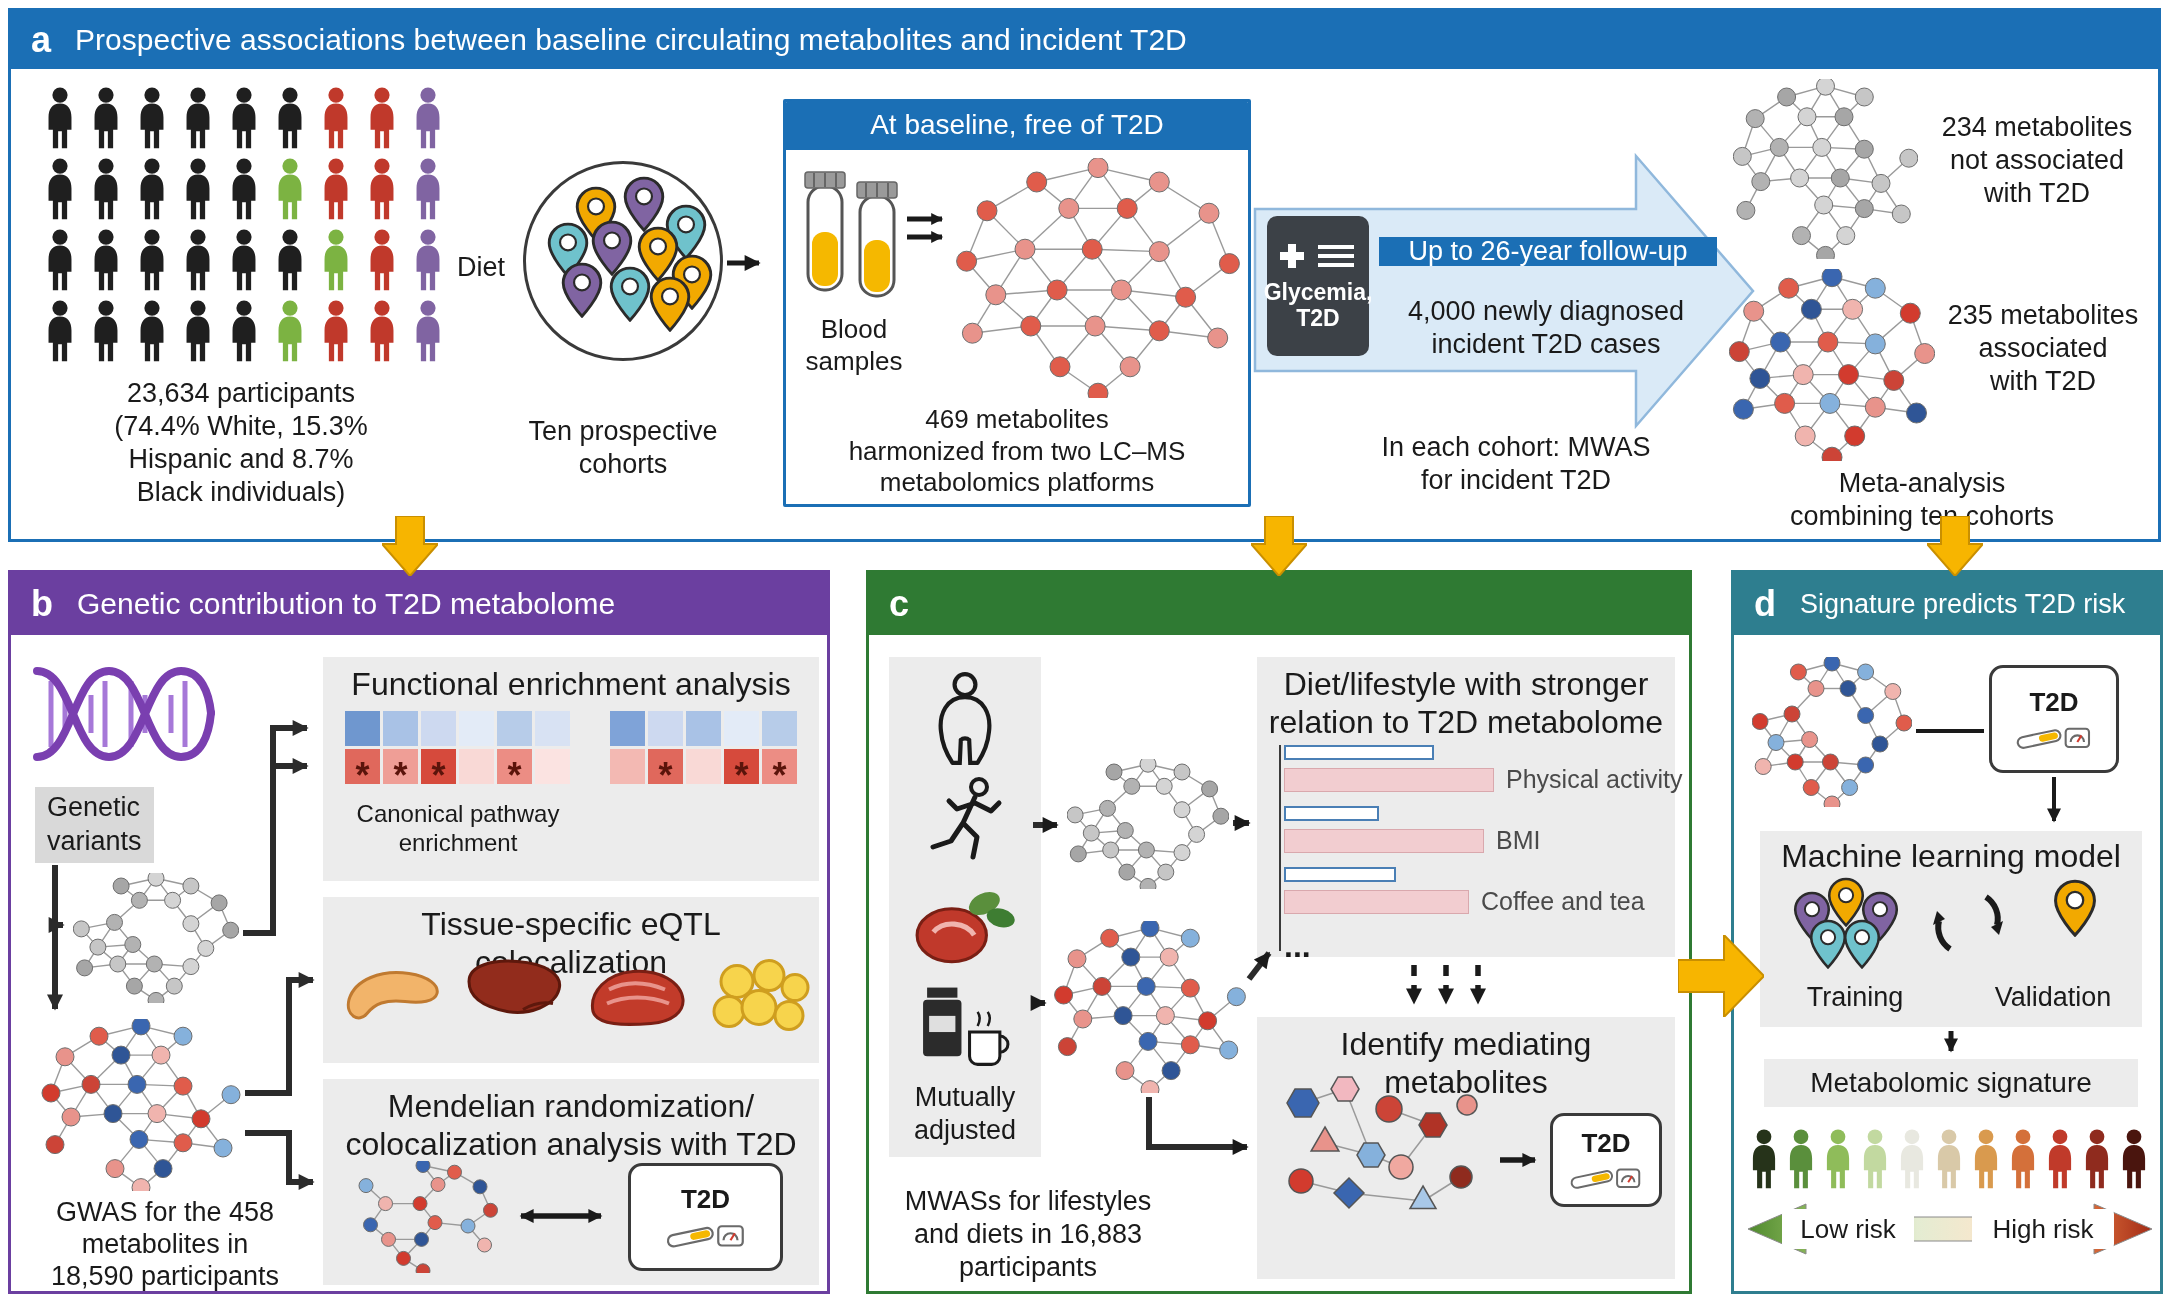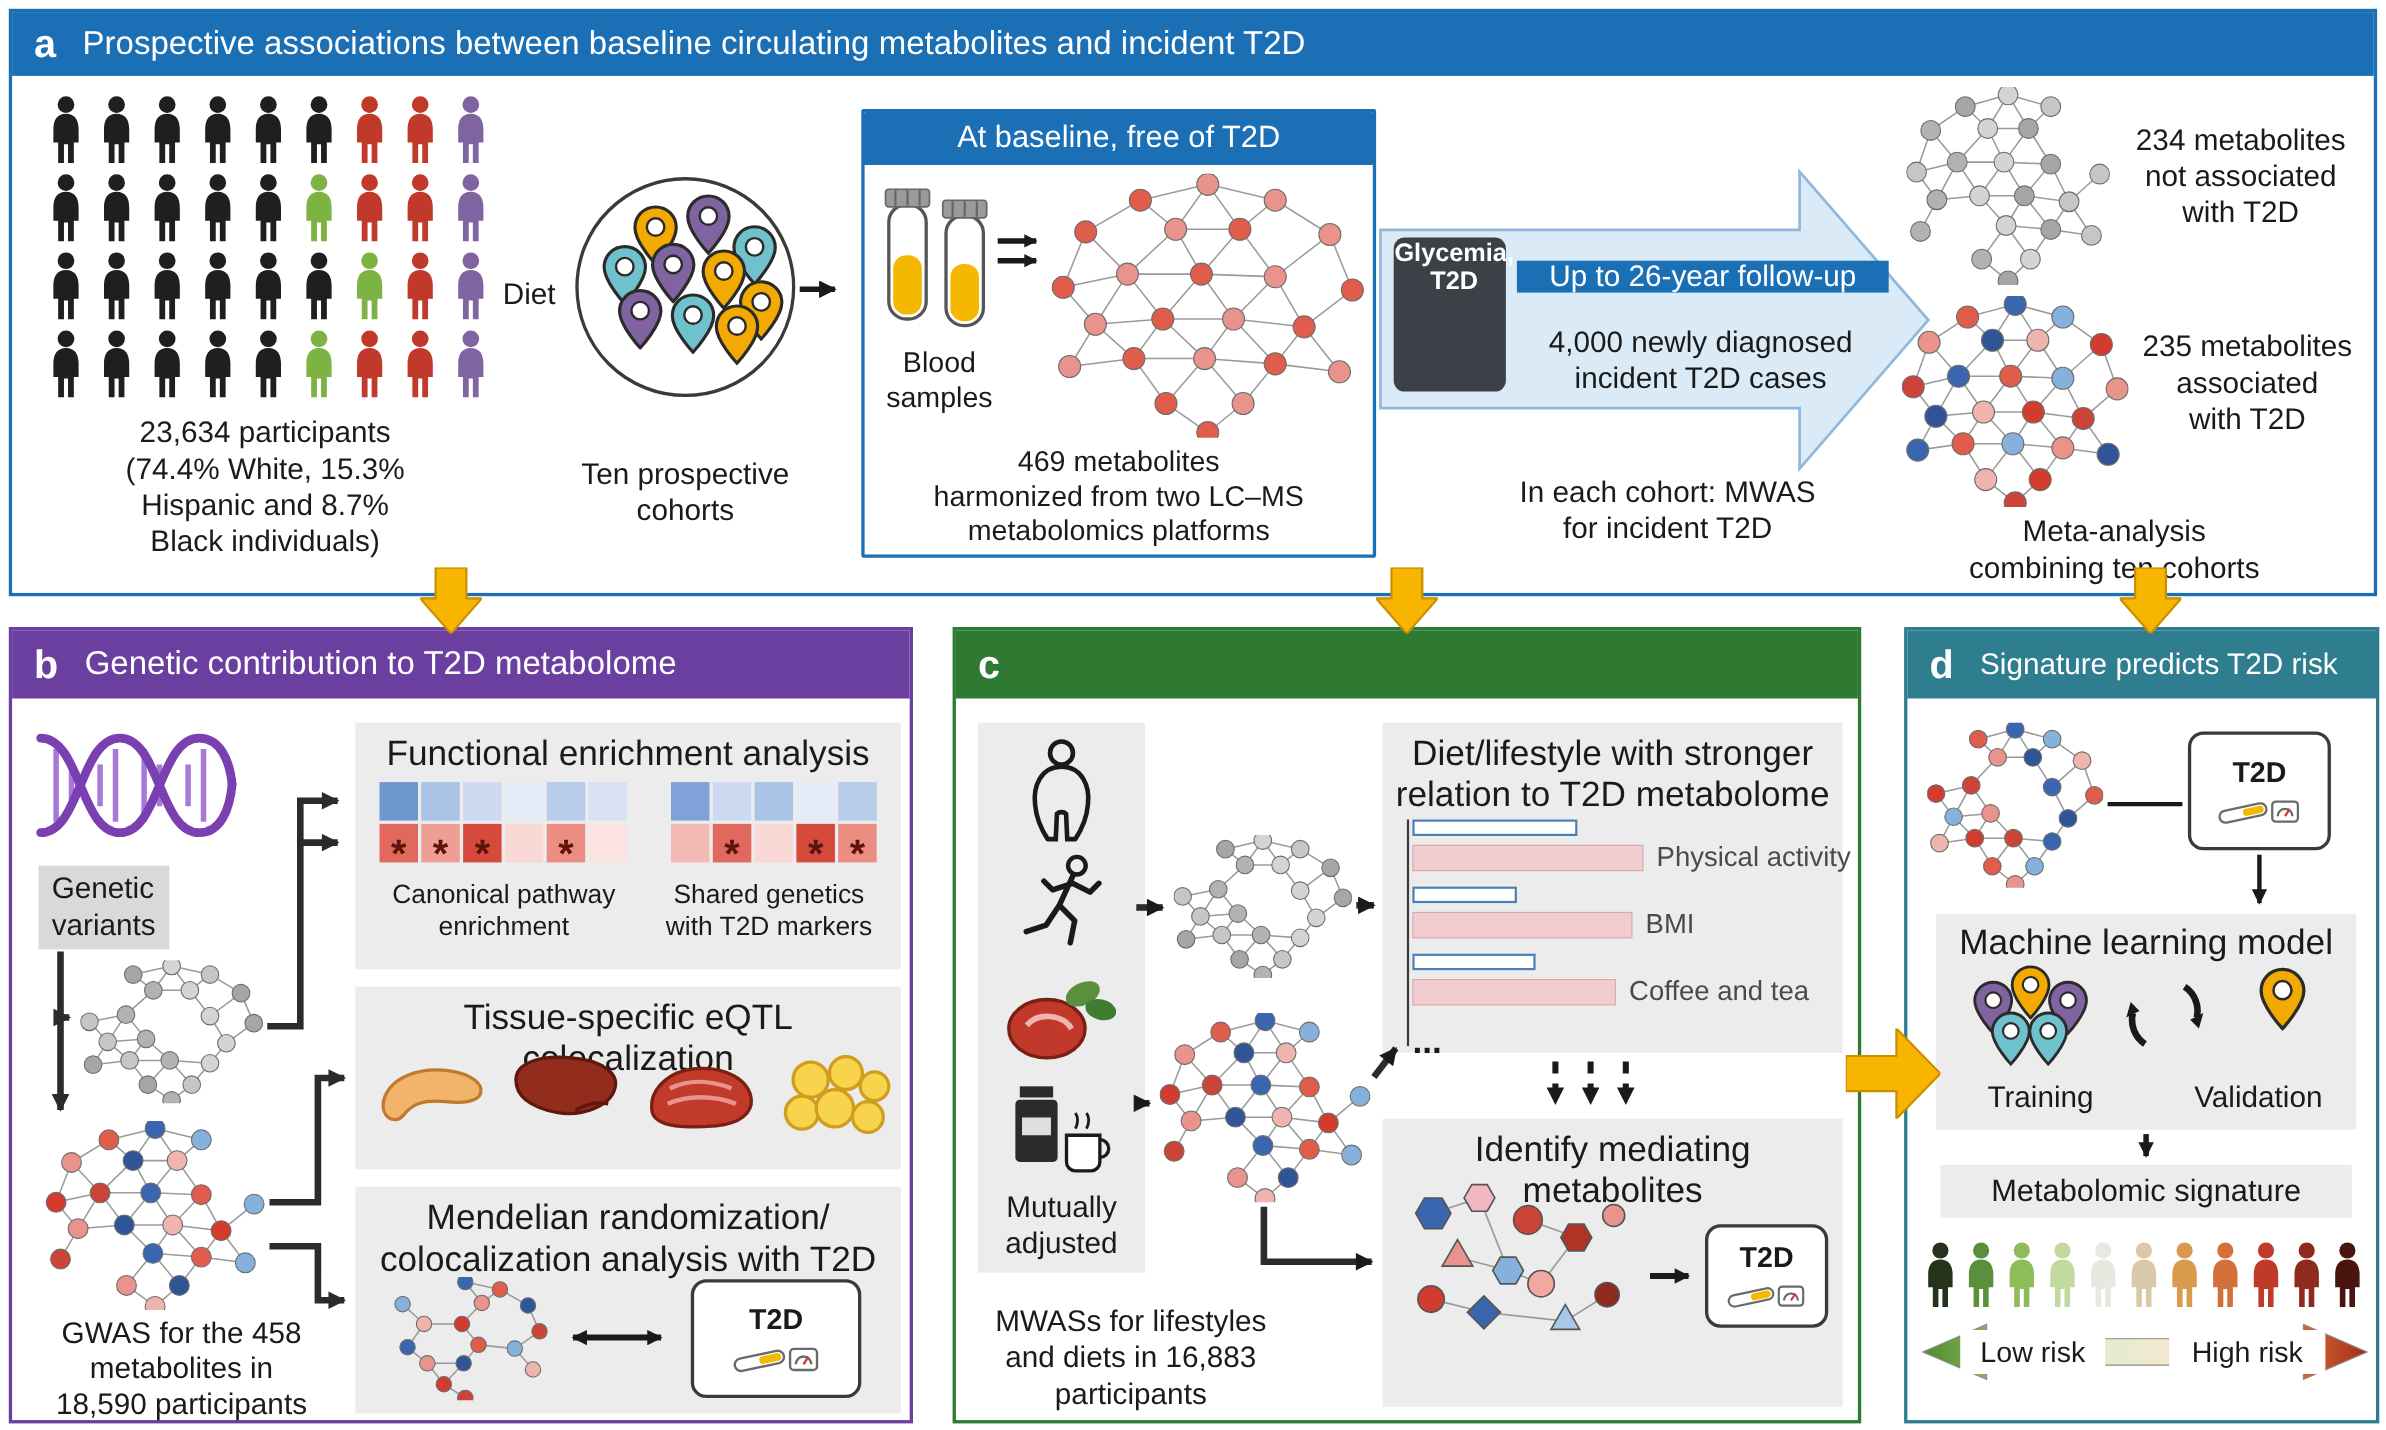--- a/index.html
+++ b/index.html
@@ -41,21 +41,21 @@
   #cohort-pins .pin{width:44px;height:56px}
   #ml-pins .pin{width:40px;height:50px}
   #single-pin .pin{width:46px;height:58px}
   .prow{display:flex;gap:4px;margin-bottom:9px}
   .gperson{width:42px;height:62px;display:inline-block}
   .gperson svg,.risk-person svg{width:100%;height:100%}
   .risk-person{width:36px;height:64px;display:inline-block}
   #risk-row{display:flex;gap:1px}
   #baseline-box{position:absolute;left:772px;top:88px;width:468px;height:408px;border:3px solid var(--panel-a);border-radius:2px;background:#fff}
   #baseline-box .bhead{position:absolute;left:-2px;top:-2px;right:-2px;height:50px;background:var(--panel-a);border-radius:8px 8px 0 0;color:#fff;display:flex;align-items:center;justify-content:center;font-size:28px}
-  #glycemia{position:absolute;left:1256px;top:205px;width:102px;height:140px;background:var(--glycemia-bg);border-radius:10px;color:#fff;display:flex;flex-direction:row;align-items:flex-start;justify-content:center;gap:8px}
+  #glycemia{position:absolute;left:1256px;top:205px;width:102px;height:140px;background:var(--glycemia-bg);border-radius:10px;color:#fff;display:flex;flex-direction:column;align-items:center;justify-content:center;gap:8px}
   .glabel{font-size:23px;font-weight:700;text-align:center;line-height:1.15}
   #followup{position:absolute;left:1368px;top:226px;width:338px;height:29px;background:var(--panel-a);color:#fff;display:flex;align-items:center;justify-content:center;font-size:27px}
   #genetic-variants{background:var(--highlight-gray);padding:4px 12px;font-size:27px;line-height:1.25}
   #heatmap{position:absolute;left:22px;top:54px;display:flex;gap:40px}
   .hm-row{display:flex;gap:3px;margin-bottom:3px}
   .hm-cell{width:35px;height:35px;display:flex;align-items:center;justify-content:center}
   .star{position:relative;top:9px;font-size:36px;font-weight:700;color:#5b140b;line-height:1}
   #diet-bars{position:absolute;left:22px;top:88px;height:206px;border-left:2.5px solid #3a3a3a;padding-left:3px}
   .bar-item{margin-bottom:12px}
   .bar-open{height:15px;background:#fff;border:2.5px solid #4a7fb5;margin-bottom:5px}
@@ -646,22 +646,20 @@
                 <span class="star">*</span>
               </div>
               <div class="hm-cell" style="background:#ec8d84">
                 <span class="star">*</span>
               </div>
             </div>
           </div>
         </div>
       <div class="txt pre ctr" style="left:20px;top:142px;width:230px;font-size:24px">Canonical pathway
 enrichment</div>
-      <div class="txt pre ctr" style="left:272px;top:142px;width:208px;font-size:24px">Shared genetics
-with T2D markers</div>
     </div>
 
     <div class="graybox" id="b-box2" style="left:312px;top:324px;width:496px;height:166px">
       <div class="boxtitle" style="left:0;top:8px;width:100%">Tissue-specific eQTL colocalization</div>
       <svg class="abs" style="left:18px;top:52px" width="105" height="100" viewBox="0 0 105 95">
         <path d="M8 48 C14 28 40 18 68 22 C88 25 98 34 96 42 C94 50 80 52 64 50 C44 48 34 52 26 62 C18 72 4 64 8 48 Z" fill="#f2b46a" stroke="#c07a30" stroke-width="3"></path>
       </svg>
       <svg class="abs" style="left:140px;top:52px" width="105" height="100" viewBox="0 0 105 95">
         <path d="M6 30 C6 14 30 8 54 10 C84 12 100 24 96 38 C92 54 66 64 44 60 C24 56 6 48 6 30 Z" fill="#922c1c" stroke="#5e180c" stroke-width="3"></path>
         <path d="M60 58 C70 52 80 50 90 52" stroke="#5e180c" stroke-width="3" fill="none"></path>

